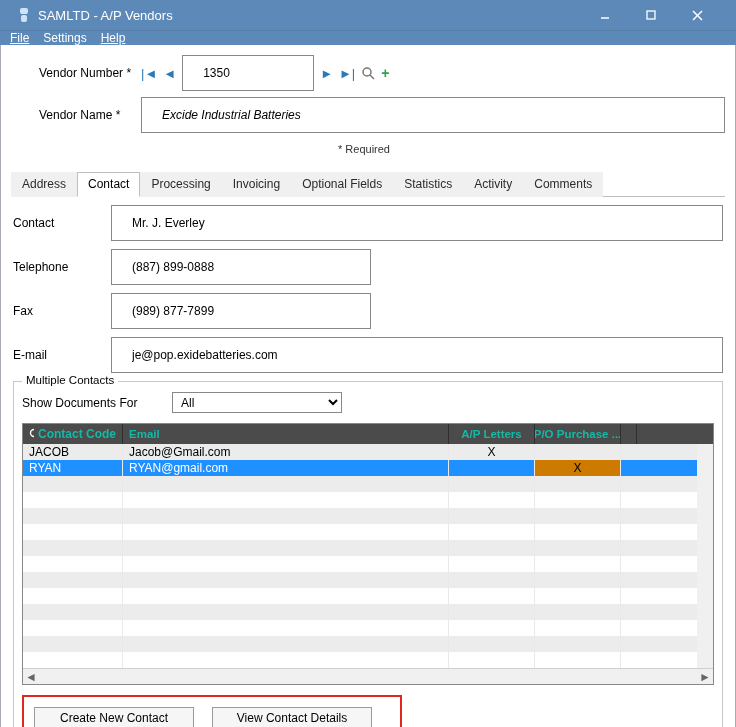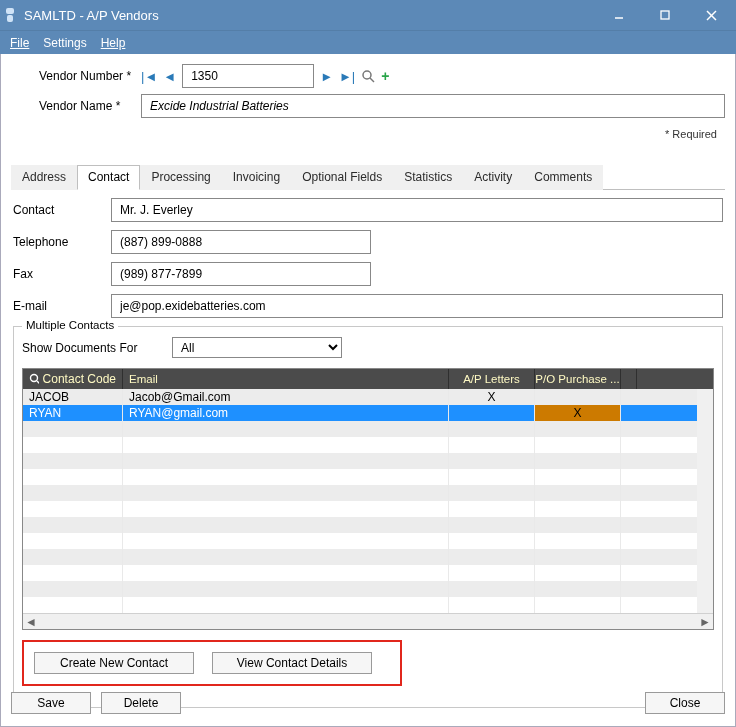--- a/index.html
+++ b/index.html
@@ -1,47 +1,47 @@
 <!DOCTYPE html>
 <html><head>
 <meta charset="utf-8">
 <style>
   * { box-sizing: border-box; font-family: "Segoe UI", Tahoma, sans-serif; font-size: 12px; }
   html,body { margin:0; padding:0; background:#fff; }
   .window { width:736px; height:727px; display:flex; flex-direction:column; background:#fff; }
-  .titlebar { background:#5c89b7; color:#fff; height:30px; display:flex; align-items:center; padding:0 2px; }
+  .titlebar { background:#5c89b7; color:#fff; height:30px; display:flex; align-items:center; padding:0 16px; }
   .titlebar .app-icon { width:16px; height:16px; margin-right:6px; }
   .titlebar .title { flex:1; font-size:13px; }
   .titlebar .win-btns { display:flex; gap:0; }
   .titlebar .win-btn { width:46px; height:30px; display:flex; align-items:center; justify-content:center; cursor:default; }
   .menubar { background:#5c89b7; color:#fff; height:24px; display:flex; align-items:center; padding:0 10px; border-top:1px solid rgba(0,0,0,0.08);}
   .menubar .menu-item { margin-right:14px; cursor:default; text-decoration:underline; text-decoration-color:rgba(255,255,255,0); }
   .menubar .menu-item .ul { text-decoration:underline; }
   .client { flex:1; background:#fff; border:1px solid #aab; border-top:none; padding:10px 10px 10px 10px; display:flex; flex-direction:column; position:relative; }
   .row { display:flex; align-items:center; margin-bottom:6px; }
   .row .lbl { width:130px; padding-left:28px; }
   .nav-controls { display:flex; align-items:center; gap:6px; }
   .nav-controls .nav-btn { color:#2a7ab8; cursor:default; font-size:13px; }
-  .text-input { border:1px solid #888; height:24px; padding:1px 8px; background:#fff; }
+  .text-input { border:1px solid #888; height:36px; padding:1px 20px; background:#fff; }
   .vnum-input { width:132px; }
   .vname-input { flex:1;font-style:italic; }
-  .req-note { text-align:right; font-size:11px; color:#333; margin:4px 8px 20px 0; }
+  .req-note { text-align:center; font-size:11px; color:#333; margin:4px 8px 12px 0; }
   .tabs { display:flex; border-bottom:1px solid #bfbfbf; margin-top:4px; }
   .tabs .tab { padding:4px 10px 5px 10px; border:1px solid transparent; border-bottom:none; margin-right:0; cursor:default; color:#2b2b2b; position:relative; top:1px; background:#f0f0f0;}
   .tabs .tab.active { background:#fff; border-color:#bfbfbf; border-bottom:1px solid #fff; color:#000; }
   .tab-pane { padding:8px 2px 2px 2px; }
   .form-row { display:flex; align-items:center; margin-bottom:8px; }
   .form-row .flbl { width:98px; }
   .tel-input { width:260px; }
   .full-input { flex:1; }
   .groupbox { border:1px solid #c8c8c8; margin-top:6px; padding:10px 8px 21px 8px; position:relative; }
   .groupbox > .legend { position:absolute; top:-8px; left:8px; background:#fff; padding:0 4px; font-size:11.5px; }
   .select { border:1px solid #888; height:21px; width:170px; background:#fff; padding:0 4px; }
   .grid-wrap { margin-top:10px; border:1px solid #888; background:#fff; }
-  .grid-header { display:flex; background:#4b4b4b; color:#fef9c3; height:20px; }
+  .grid-header { display:flex; background:#4b4b4b; color:#14b8a6; height:20px;font-weight:bold; }
   .grid-header .gh { border-right:1px solid #2f2f2f; padding:2px 6px; display:flex; align-items:center; font-size:11.5px; overflow:hidden; white-space:nowrap; }
   .gh0 { width:100px; display:flex; align-items:center; gap:4px;}
   .gh1 { width:326px; }
   .gh2 { width:86px; justify-content:center;}
   .gh3 { width:86px; justify-content:center;}
   .ghscroll { width:16px; background:#4b4b4b;}
   .grid-body { position:relative; }
   .gridrow { display:flex; height:16px; }
   .gridrow .gc { border-right:1px solid #e9e9e9; padding:0 6px; display:flex; align-items:center; overflow:hidden; white-space:nowrap;}
   .gc0{width:100px;} .gc1{width:326px;} .gc2{width:86px; justify-content:center;} .gc3{width:86px; justify-content:center;}

